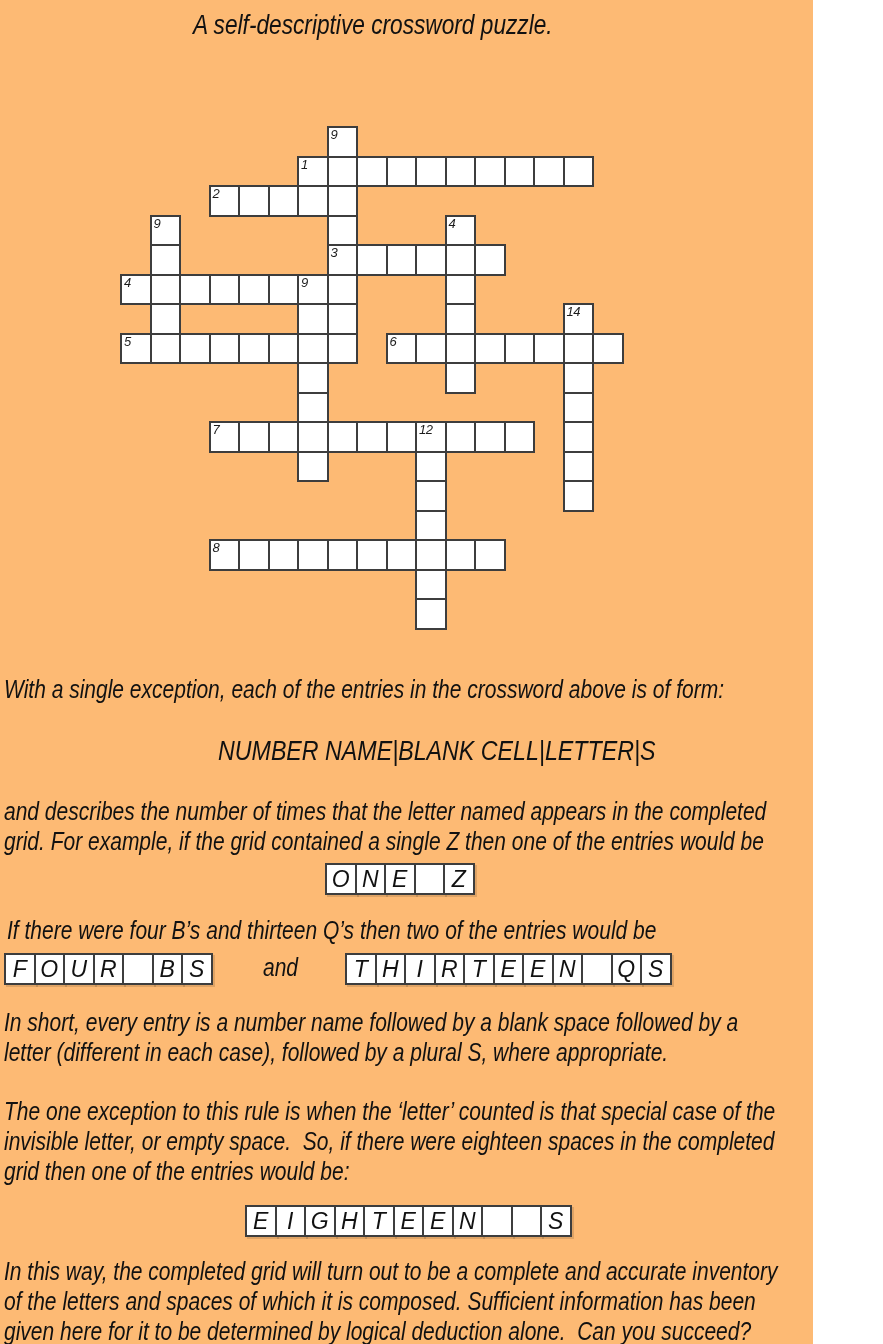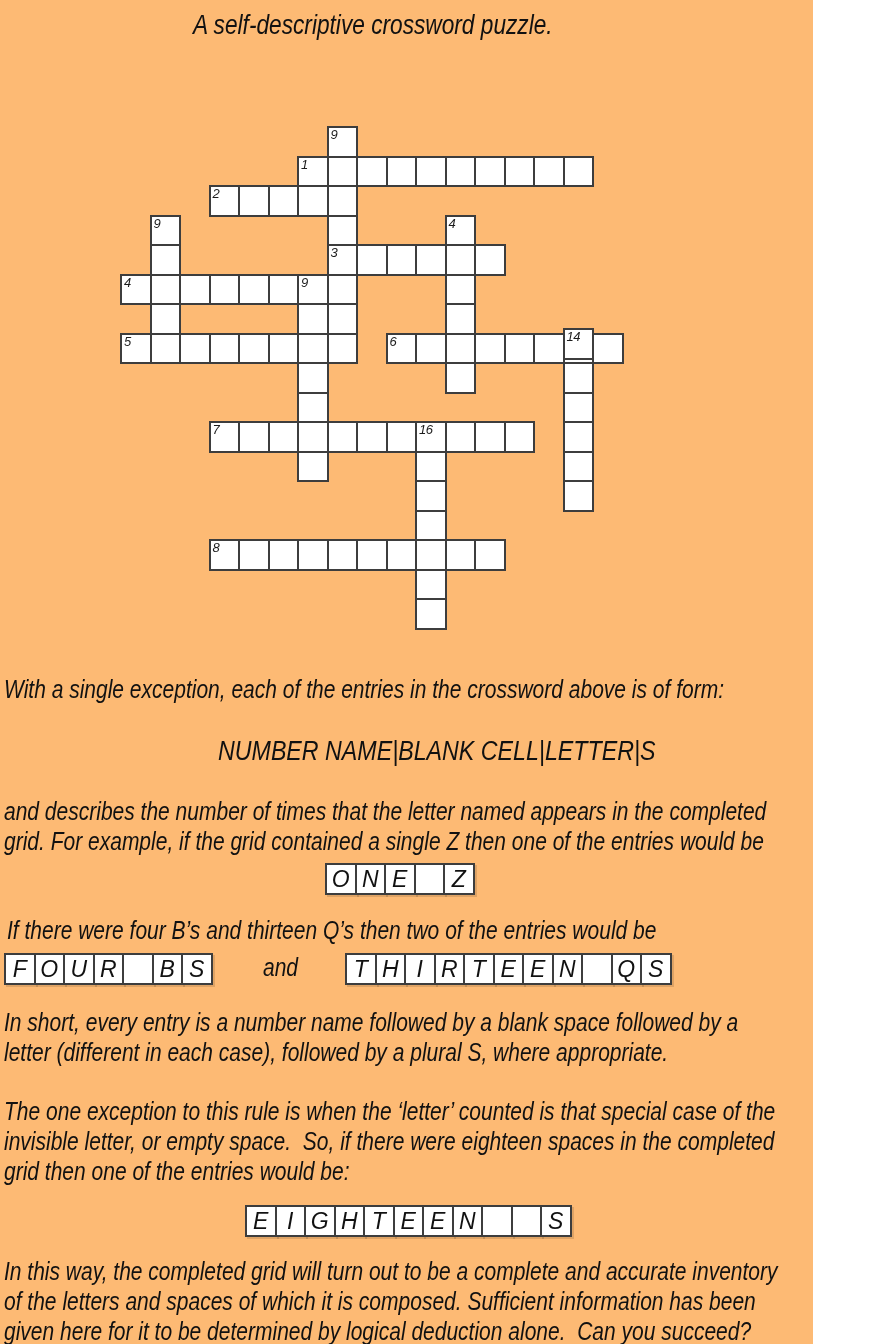--- a/index.html
+++ b/index.html
@@ -113,21 +113,21 @@
       <div class="gcell" style="left: 208.5px; top: 421px; width: 31.5px; height: 31.5px;">
         <span class="gnum">7</span>
       </div>
       <div class="gcell" style="left: 238px; top: 421px; width: 31.5px; height: 31.5px;"></div>
       <div class="gcell" style="left: 267.5px; top: 421px; width: 31.5px; height: 31.5px;"></div>
       <div class="gcell" style="left: 297px; top: 421px; width: 31.5px; height: 31.5px;"></div>
       <div class="gcell" style="left: 326.5px; top: 421px; width: 31.5px; height: 31.5px;"></div>
       <div class="gcell" style="left: 356px; top: 421px; width: 31.5px; height: 31.5px;"></div>
       <div class="gcell" style="left: 385.5px; top: 421px; width: 31.5px; height: 31.5px;"></div>
       <div class="gcell" style="left: 415px; top: 421px; width: 31.5px; height: 31.5px;">
-        <span class="gnum">16</span>
+        <span class="gnum">12</span>
       </div>
       <div class="gcell" style="left: 444.5px; top: 421px; width: 31.5px; height: 31.5px;"></div>
       <div class="gcell" style="left: 474px; top: 421px; width: 31.5px; height: 31.5px;"></div>
       <div class="gcell" style="left: 503.5px; top: 421px; width: 31.5px; height: 31.5px;"></div>
       <div class="gcell" style="left: 208.5px; top: 539px; width: 31.5px; height: 31.5px;">
         <span class="gnum">8</span>
       </div>
       <div class="gcell" style="left: 238px; top: 539px; width: 31.5px; height: 31.5px;"></div>
       <div class="gcell" style="left: 267.5px; top: 539px; width: 31.5px; height: 31.5px;"></div>
       <div class="gcell" style="left: 297px; top: 539px; width: 31.5px; height: 31.5px;"></div>
@@ -155,21 +155,21 @@
       <div class="gcell" style="left: 415px; top: 480px; width: 31.5px; height: 31.5px;"></div>
       <div class="gcell" style="left: 415px; top: 509.5px; width: 31.5px; height: 31.5px;"></div>
       <div class="gcell" style="left: 415px; top: 568.5px; width: 31.5px; height: 31.5px;"></div>
       <div class="gcell" style="left: 415px; top: 598px; width: 31.5px; height: 31.5px;"></div>
       <div class="gcell" style="left: 444.5px; top: 214.5px; width: 31.5px; height: 31.5px;">
         <span class="gnum">4</span>
       </div>
       <div class="gcell" style="left: 444.5px; top: 273.5px; width: 31.5px; height: 31.5px;"></div>
       <div class="gcell" style="left: 444.5px; top: 303px; width: 31.5px; height: 31.5px;"></div>
       <div class="gcell" style="left: 444.5px; top: 362px; width: 31.5px; height: 31.5px;"></div>
-      <div class="gcell" style="left: 562.5px; top: 303px; width: 31.5px; height: 31.5px; margin-top: 25px;">
+      <div class="gcell" style="left: 562.5px; top: 303px; width: 31.5px; height: 31.5px;">
         <span class="gnum">14</span>
       </div>
       <div class="gcell" style="left: 562.5px; top: 362px; width: 31.5px; height: 31.5px;"></div>
       <div class="gcell" style="left: 562.5px; top: 391.5px; width: 31.5px; height: 31.5px;"></div>
       <div class="gcell" style="left: 562.5px; top: 421px; width: 31.5px; height: 31.5px;"></div>
       <div class="gcell" style="left: 562.5px; top: 450.5px; width: 31.5px; height: 31.5px;"></div>
       <div class="gcell" style="left: 562.5px; top: 480px; width: 31.5px; height: 31.5px;"></div>
     </div>
 
   <div class="para" style="left:4px; top:674px;">

